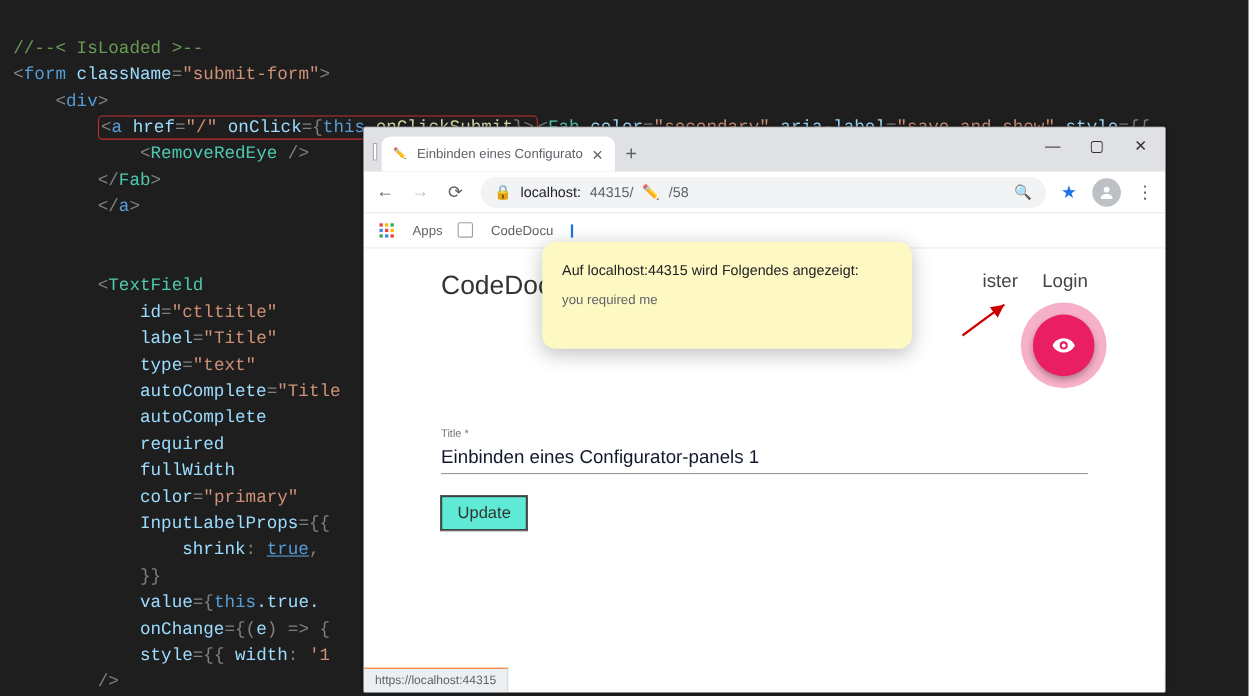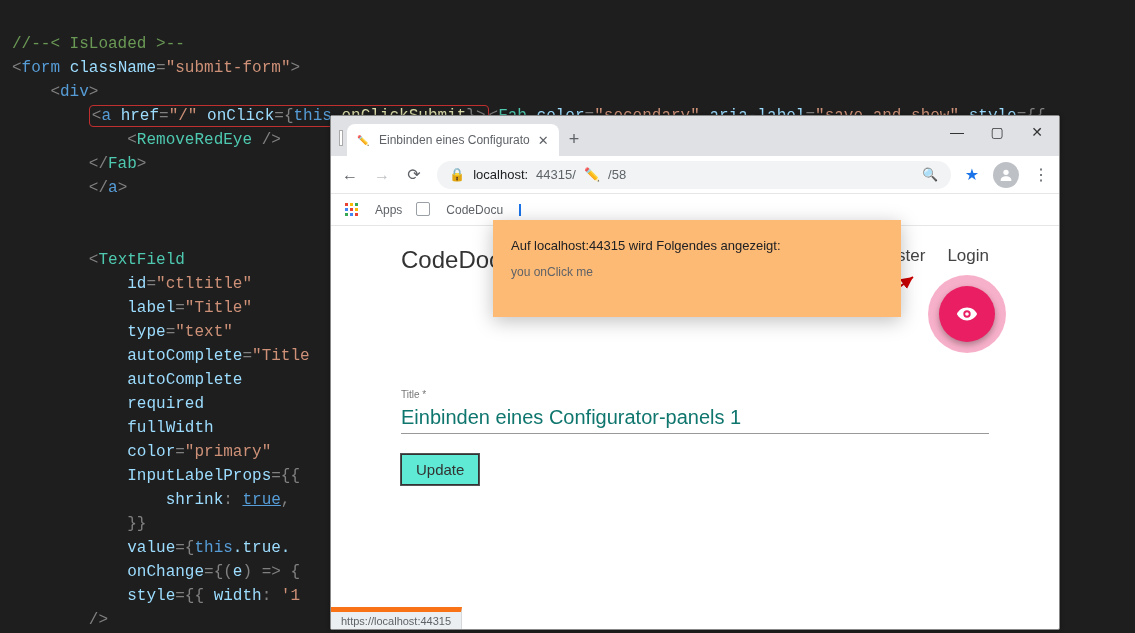--- a/index.html
+++ b/index.html
@@ -149,47 +149,47 @@
     border-radius: 50%;
     background: #e91e63;
     display: flex; align-items: center; justify-content: center;
     box-shadow: 0 3px 6px rgba(0,0,0,0.3);
   }
   .fab-halo { position:absolute; top:49px; right:53px; width:78px; height:78px; border-radius:50%; background: rgba(233,30,99,0.35); }
   .fab svg { fill: #fff; width: 22px; height: 22px; }
   .arrow { position: absolute; top: 45px; right: 140px; width: 46px; height: 36px; }
   .field-area { margin-top: 115px; }
   .field-label { font-size: 10px; color: #777; }
-  .field-input { width: 100%; border: none; border-bottom: 1px solid #999; font-size: 20px; padding: 4px 0; color: #0f766e; margin-top: 2px; }
+  .field-input { width: 100%; border: none; border-bottom: 1px solid #999; font-size: 17px; padding: 4px 0; color: #0f172a; margin-top: 2px; }
   .update-btn { margin-top: 20px; padding: 6px 14px; border: 1px solid #333; outline: 1px solid #555; background: #5eead4; font-size: 15px; color: #333; }
 
   .jsdialog {
     position: absolute;
     top: -6px; left: 162px;
-    width: 408px;
-    background: #fdba74;
-    border-radius: 0;
+    width: 336px;
+    background: #fef9c3;
+    border-radius: 12px;
     box-shadow: 0 4px 18px rgba(0,0,0,0.25);
     padding: 18px 18px 14px;
     font-size: 13px;
     color: #3c4043;
     z-index: 10;
   }
   .jsdialog .hdr { color: #202124; margin-bottom: 12px; }
   .jsdialog .msg { color: #5f6368; font-size: 12px; margin-bottom: 24px; }
   .jsdialog .btnrow { display: flex; justify-content: flex-end; }
   .ok-btn { background: #1a73e8; color: #fff; border: none; border-radius: 4px; padding: 6px 18px; font-size: 13px; }
 
   .statusbar {
     position: absolute;
     bottom: 0; left: 0;
     height: 22px;
     padding: 0 10px;
     background: #eceff1;
-    border-top: 5px solid #f97316;
+    border-top: 1px solid #f97316;
     display: flex; align-items: center;
     font-size: 11px;
     color: #5f6368;
     width: auto;
     border-right: 1px solid #d5d9dc;
   }
 </style>
 </head>
 <body>
 
@@ -273,21 +273,21 @@
       </div>
     <span>Apps</span>
     <div class="bm-stack"></div>
     <span>CodeDocu</span>
     <div style="width:2px;height:12px;background:#1a73e8;"></div>
   </div>
 
   <div class="page">
     <div class="jsdialog">
       <div class="hdr">Auf localhost:44315 wird Folgendes angezeigt:</div>
-      <div class="msg">you onClick me</div>
+      <div class="msg">you required me</div>
     </div>
 
     <div class="brand">CodeDocu</div>
     <div class="navlinks">
       <span>ister</span>
       <span>Login</span>
     </div>
 
     <div class="fab-halo"></div>
     <div class="fab">

